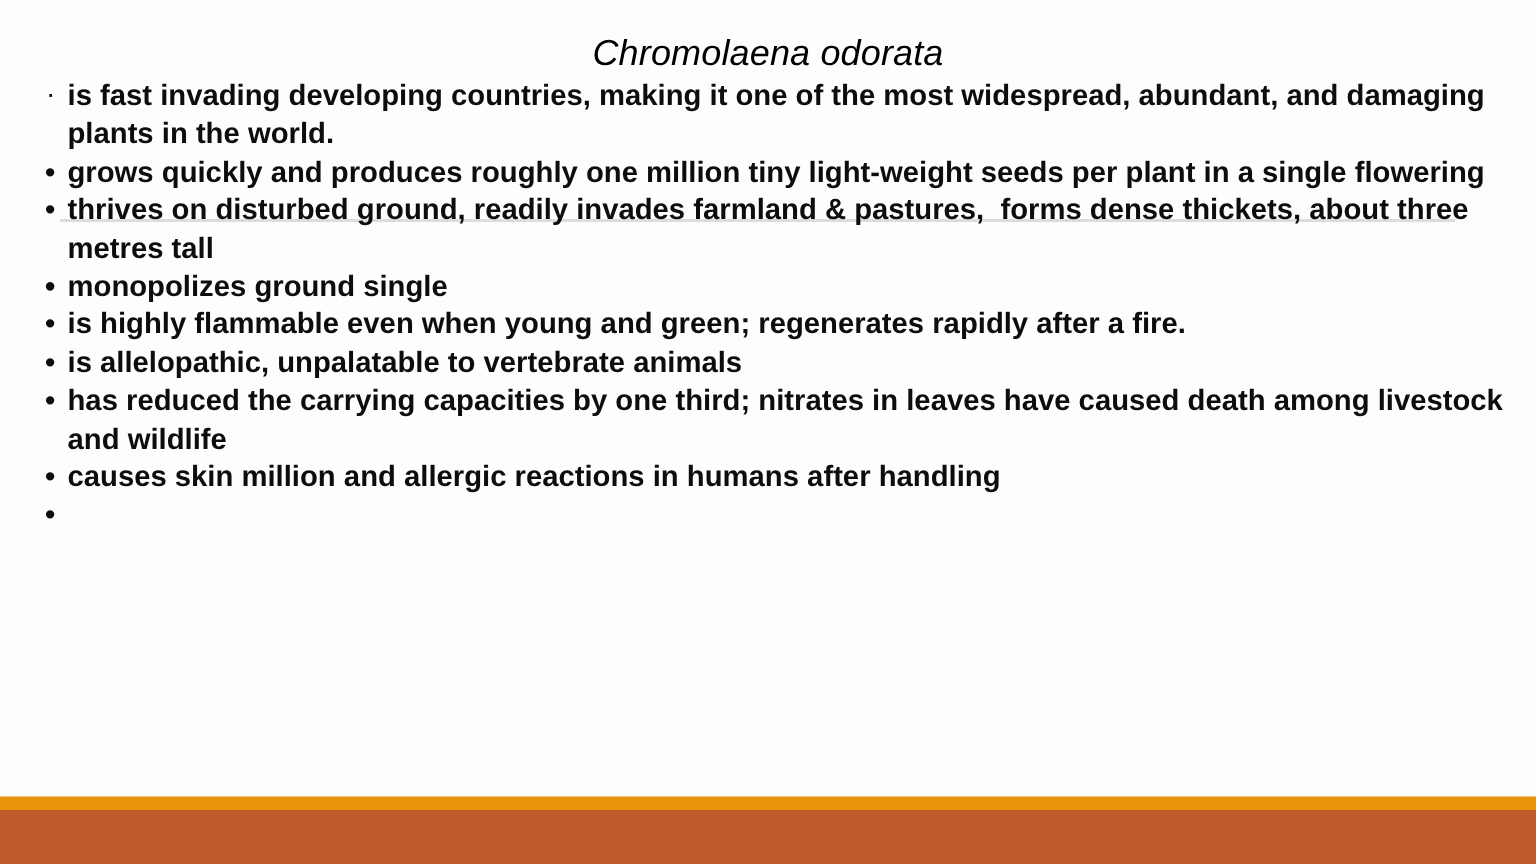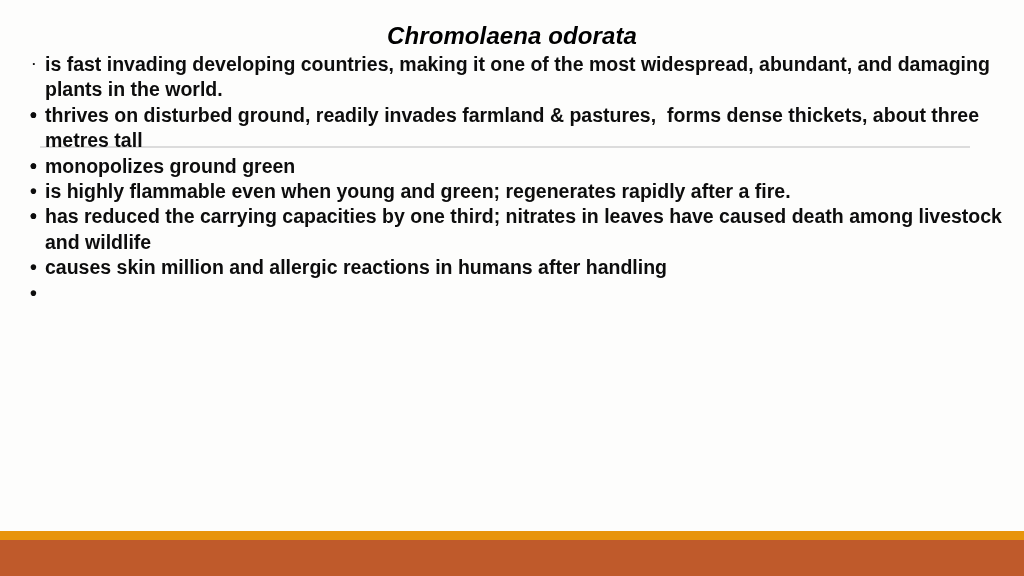--- a/index.html
+++ b/index.html
@@ -22,21 +22,21 @@
   }
 
   
   #slide-title {
     position: absolute;
     top: 22px;
     left: 0;
     width: 1024px;
     text-align: center;
     font-size: 24px;
-    font-weight: bold;
+    font-weight: normal;
     font-style: italic;
     color: #000000;
     letter-spacing: 0.1px;
     line-height: 28px;
   }
 
   
   #placeholder-rule {
     position: absolute;
     left: 40px;
@@ -110,26 +110,26 @@
 <body>
 
 <div id="slide" style="background: rgb(253, 253, 252);">
 
   <div id="slide-title">Chromolaena odorata</div>
 
   <div id="placeholder-rule" style="background: rgb(220, 220, 220);"></div>
 
   <ul id="bullet-list">
       <li class="bullet-item"><span class="bullet-marker small">·</span><span class="bullet-text">is fast invading developing countries, making it one of the most widespread, abundant, and damaging plants in the world.</span></li>
-      <li class="bullet-item"><span class="bullet-marker big">•</span></li>
+      <li class="bullet-item"><span class="bullet-marker big">•</span><span class="bullet-text">grows quickly and produces roughly one million tiny light-weight seeds per plant in a single flowering</span></li>
       <li class="bullet-item"><span class="bullet-marker big">•</span><span class="bullet-text">thrives on disturbed ground, readily invades farmland &amp; pastures,  forms dense thickets, about three metres tall</span></li>
       <li class="bullet-item"><span class="bullet-marker big">•</span></li>
-      <li class="bullet-item"><span class="bullet-marker big">•</span><span class="bullet-text">monopolizes ground green</span></li>
+      <li class="bullet-item"><span class="bullet-marker big">•</span><span class="bullet-text">monopolizes ground single</span></li>
       <li class="bullet-item"><span class="bullet-marker big">•</span><span class="bullet-text">is highly flammable even when young and green; regenerates rapidly after a fire.</span></li>
-      <li class="bullet-item"><span class="bullet-marker big">•</span></li>
+      <li class="bullet-item"><span class="bullet-marker big">•</span><span class="bullet-text">is allelopathic, unpalatable to vertebrate animals</span></li>
       <li class="bullet-item"><span class="bullet-marker big">•</span><span class="bullet-text">has reduced the carrying capacities by one third; nitrates in leaves have caused death among livestock and wildlife</span></li>
       <li class="bullet-item"><span class="bullet-marker big">•</span><span class="bullet-text">causes skin million and allergic reactions in humans after handling</span></li>
       <li class="bullet-item"><span class="bullet-marker big">•</span></li>
     </ul>
 
   <div id="bottom-bar-orange" style="background: rgb(232, 148, 12);"></div>
   <div id="bottom-bar-terracotta" style="background: rgb(191, 90, 43);"></div>
 
 </div>
 

